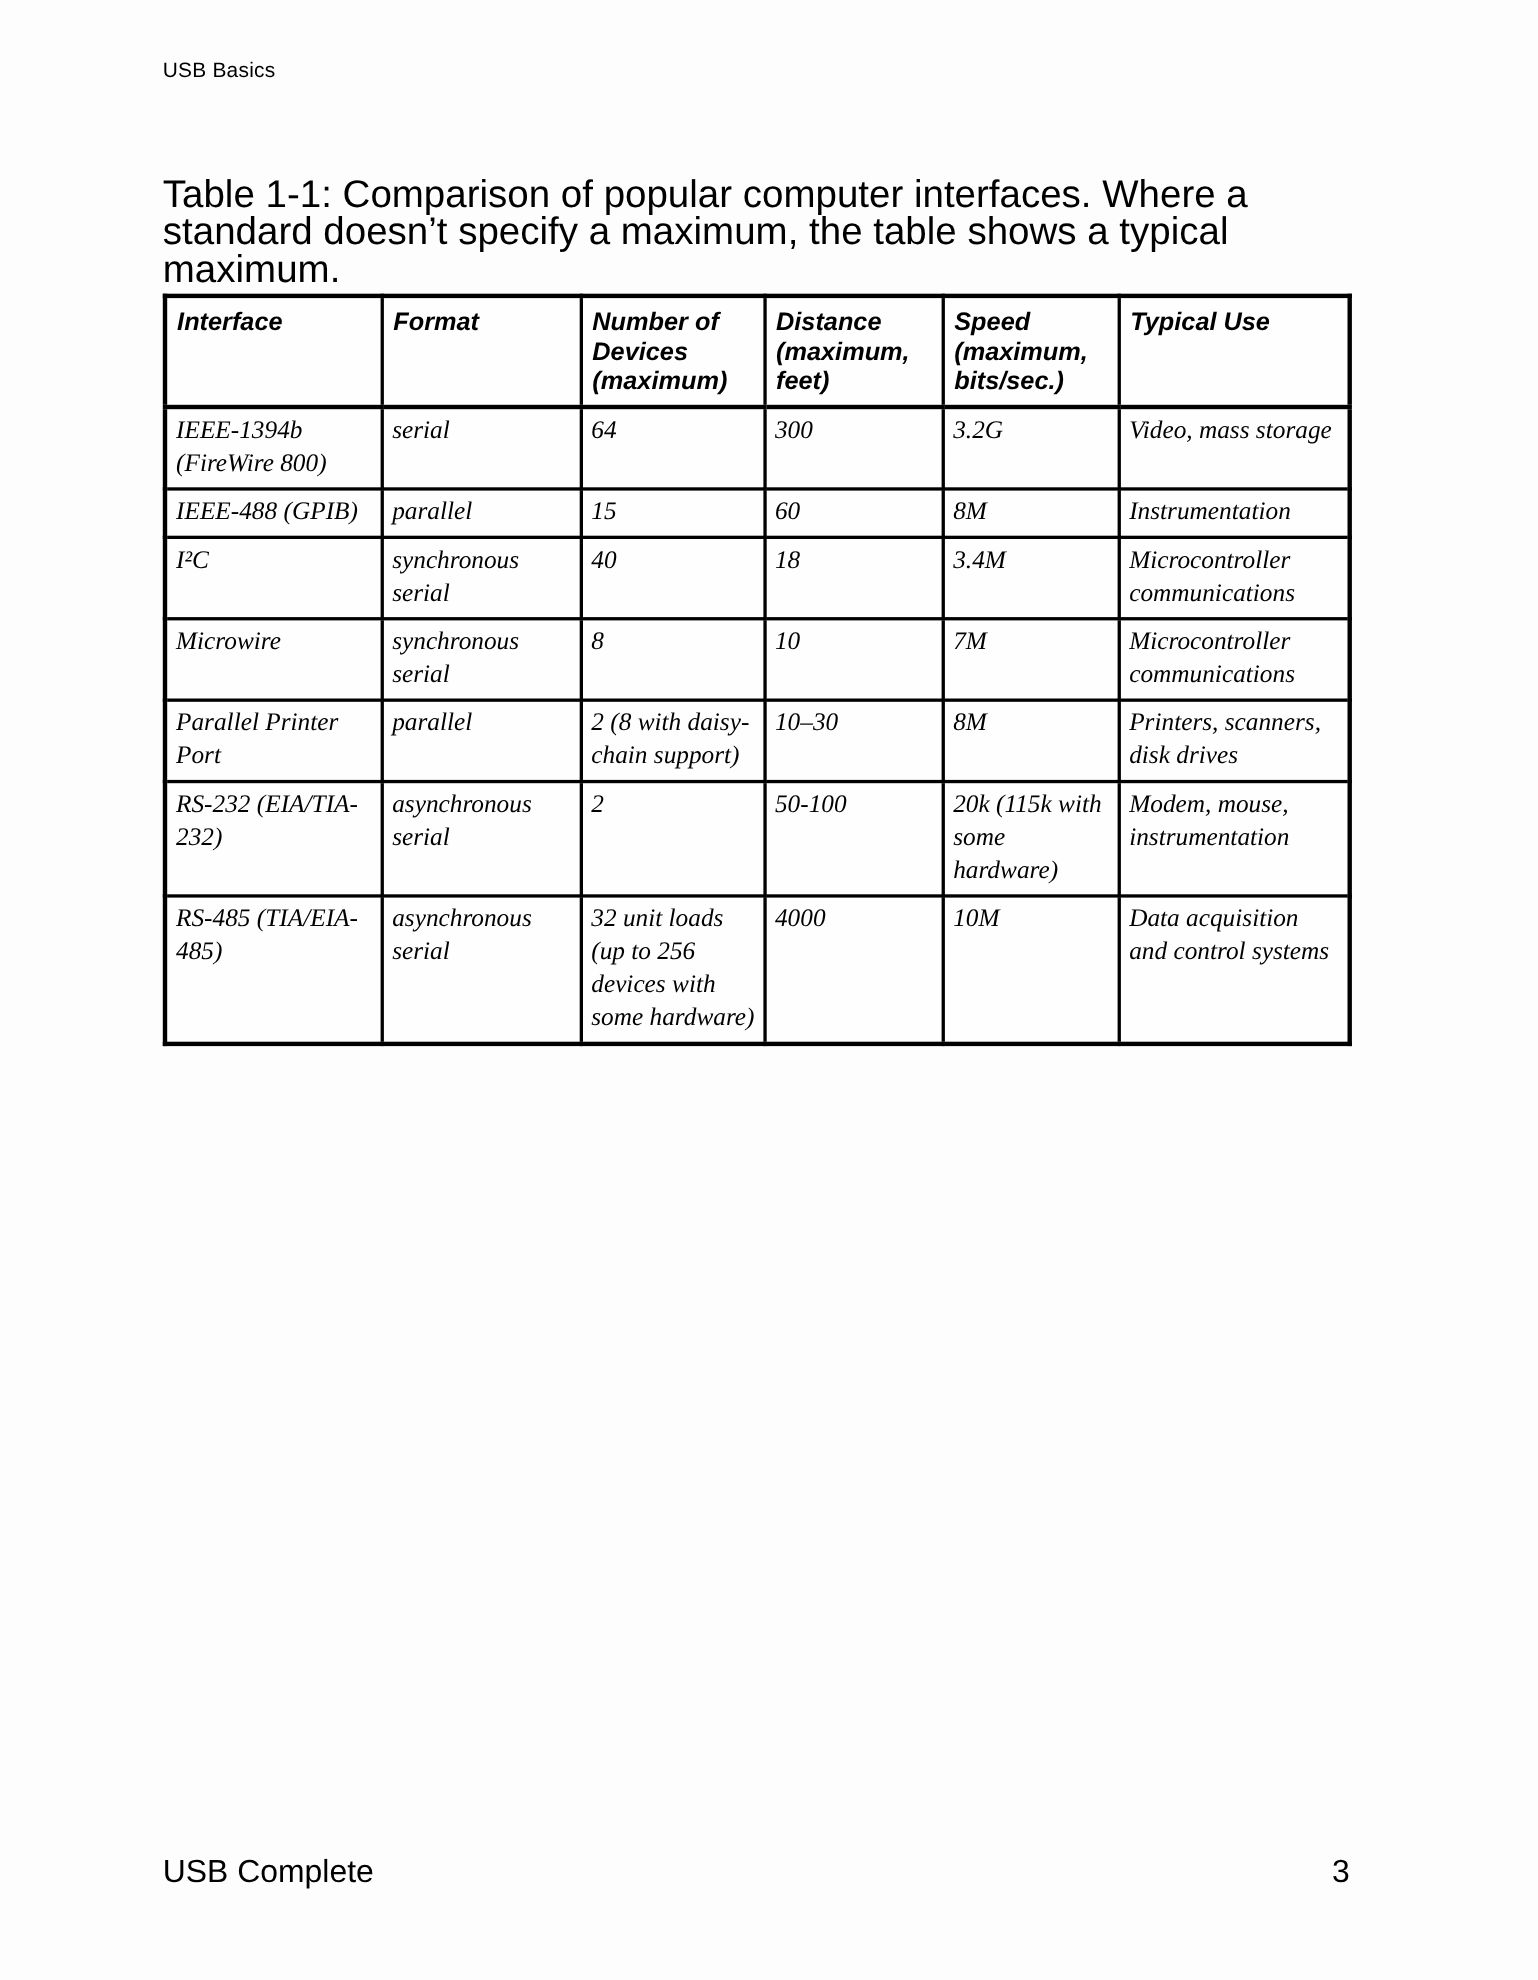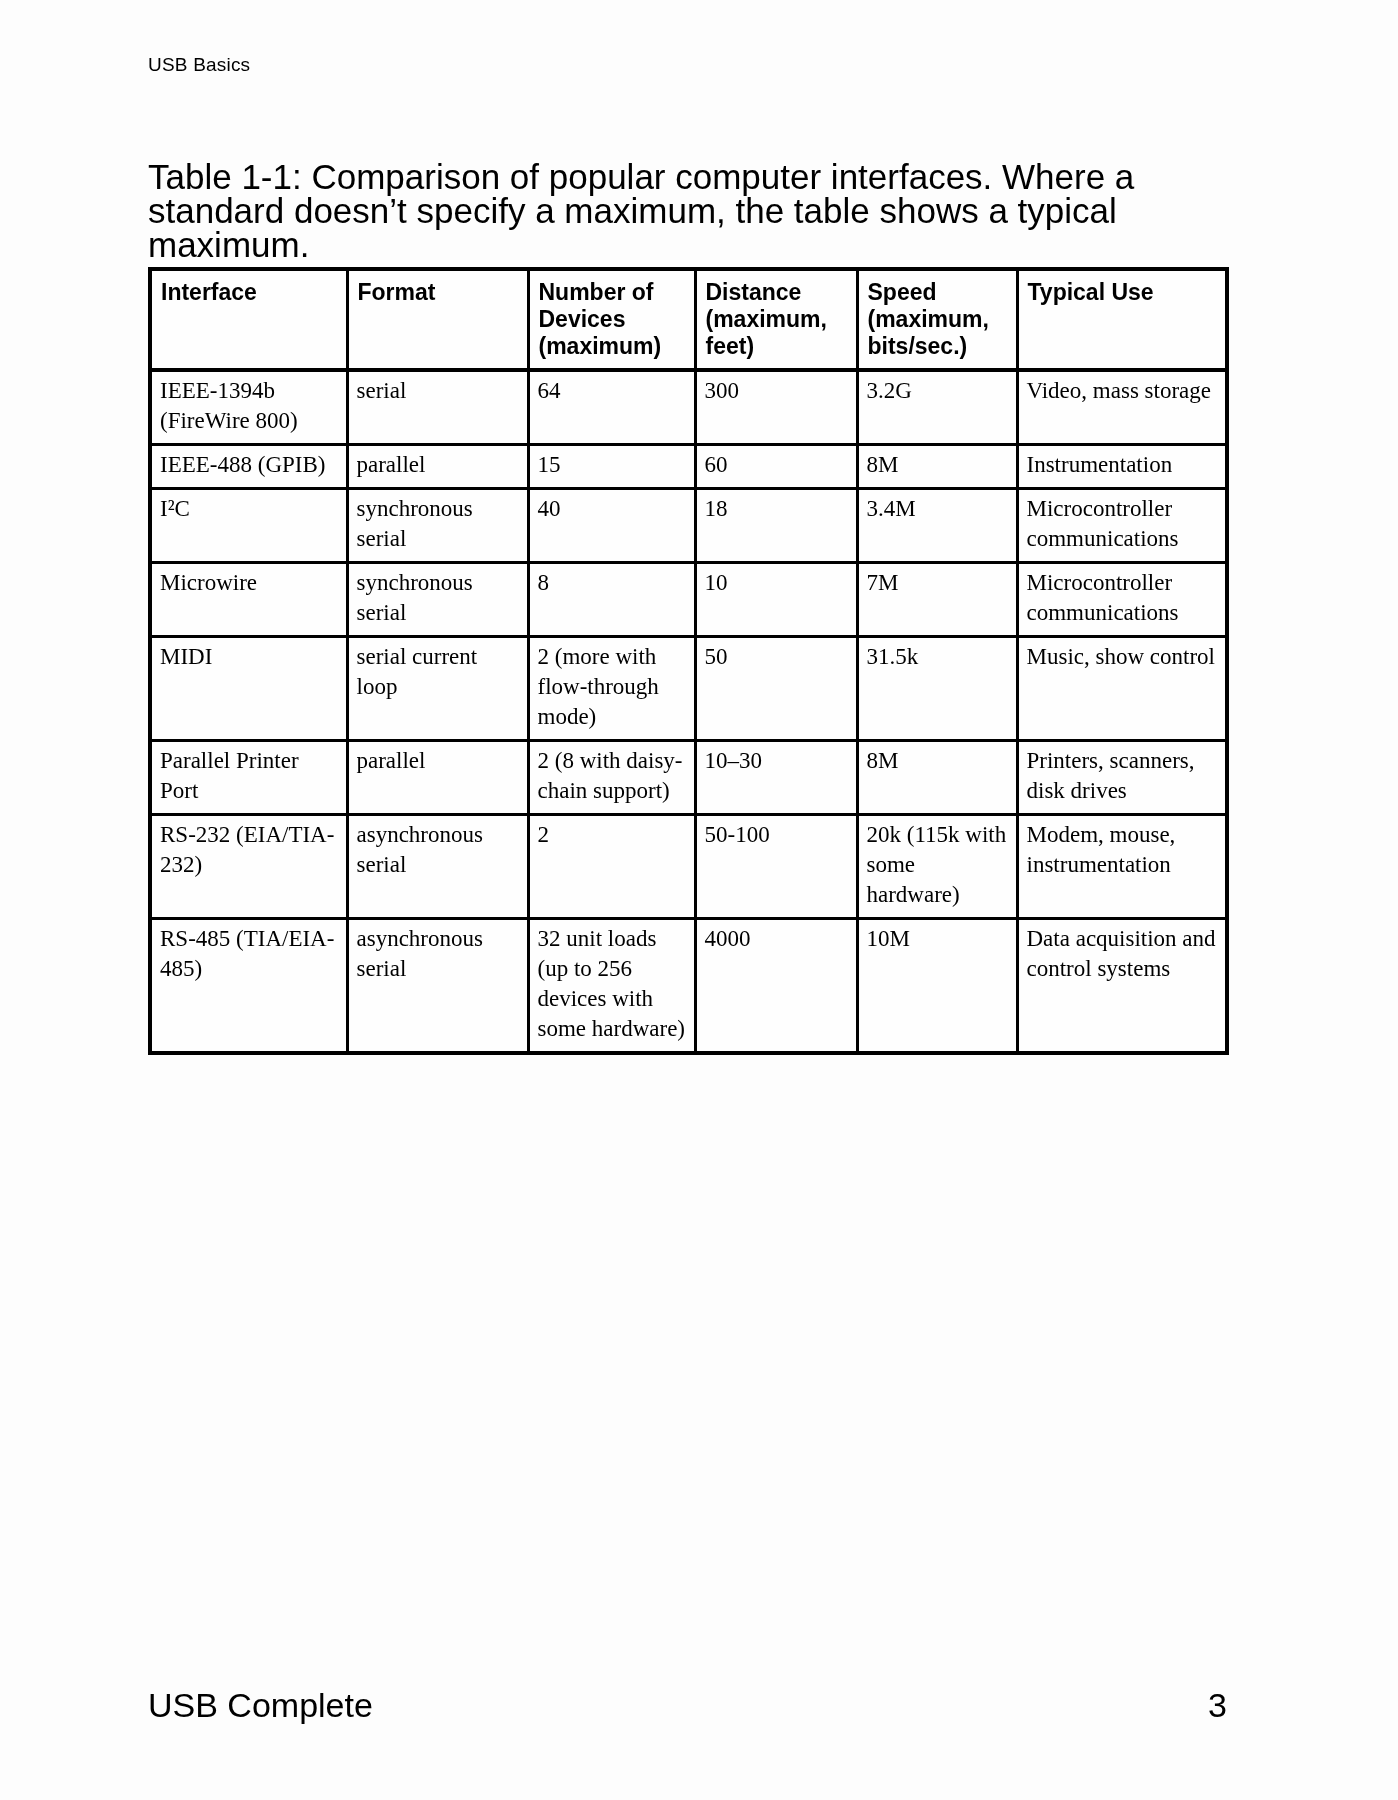--- a/index.html
+++ b/index.html
@@ -41,42 +41,42 @@
   table.ifc col.c3 { width: 167px; }
   table.ifc col.c4 { width: 162px; }
   table.ifc col.c5 { width: 160px; }
   table.ifc col.c6 { width: 210px; }
   table.ifc th, table.ifc td {
     border: 3px solid #000000;
     vertical-align: top;
     text-align: left;
     overflow: hidden;
   }
-  table.ifc { border: 4px solid #000000; }
+  table.ifc { border: 4px solid #000000; font-style: italic; }
   table.ifc th {
     font-family: "Liberation Sans", sans-serif;
     font-weight: bold;
     font-size: 23px;
     line-height: 27px;
     padding: 8px 5px 8px 9px;
     border-bottom: 4px solid #000000;
   }
   table.ifc td {
     font-family: "Liberation Serif", serif;
     font-weight: normal;
     font-size: 23px;
     line-height: 30px;
     padding: 4px 5px 7px 8px;
   }
   .footer {
     position: absolute;
     top: 1686px; left: 148px; right: 171px;
     display: flex;
     justify-content: space-between;
-    font-size: 34px;
+    font-size: 29px;
   }
 </style>
 </head>
 <body>
 
 <div class="page">
 
   <div class="running-head">
     <span>USB Basics</span>
   </div>
@@ -129,28 +129,20 @@
       </tr>
       <tr>
         <td>Microwire</td>
         <td>synchronous serial</td>
         <td>8</td>
         <td>10</td>
         <td>7M</td>
         <td>Microcontroller communications</td>
       </tr>
       <tr>
-        <td>MIDI</td>
-        <td>serial current loop</td>
-        <td>2 (more with flow-through mode)</td>
-        <td>50</td>
-        <td>31.5k</td>
-        <td>Music, show control</td>
-      </tr>
-      <tr>
         <td>Parallel Printer Port</td>
         <td>parallel</td>
         <td>2 (8 with daisy-chain support)</td>
         <td>10–30</td>
         <td>8M</td>
         <td>Printers, scanners, disk drives</td>
       </tr>
       <tr>
         <td>RS-232 (EIA/TIA-232)</td>
         <td>asynchronous serial</td>

